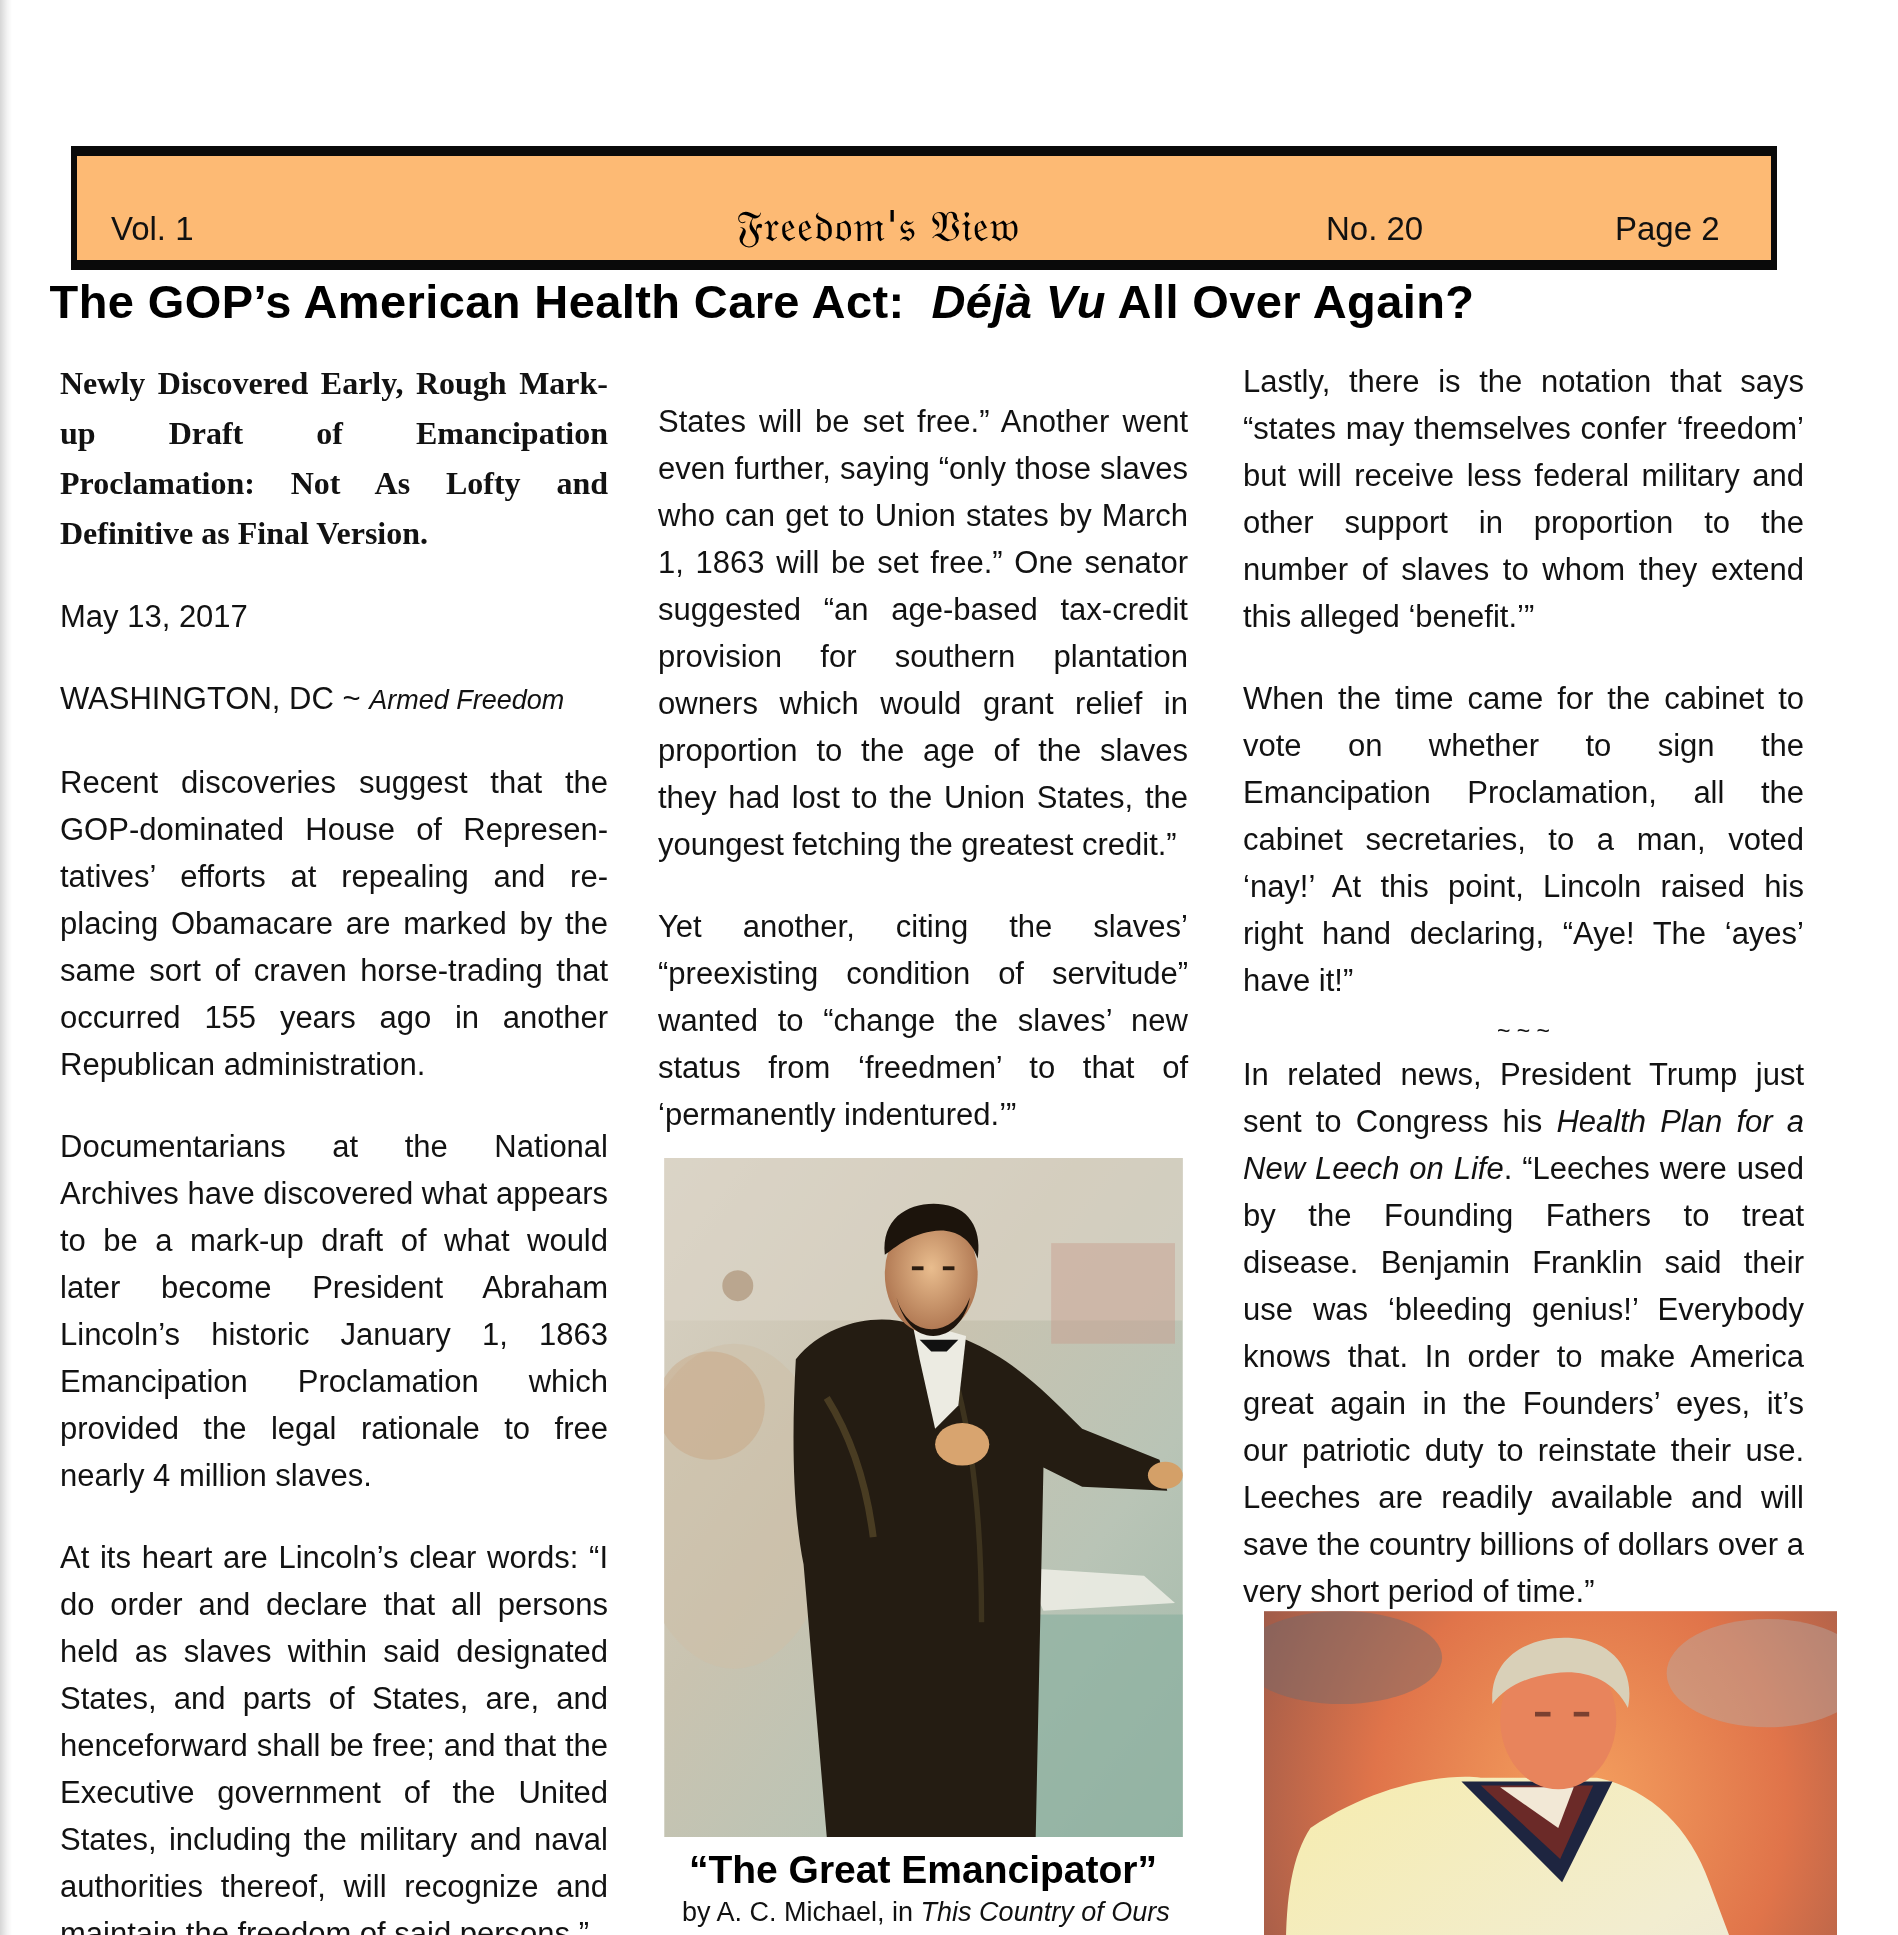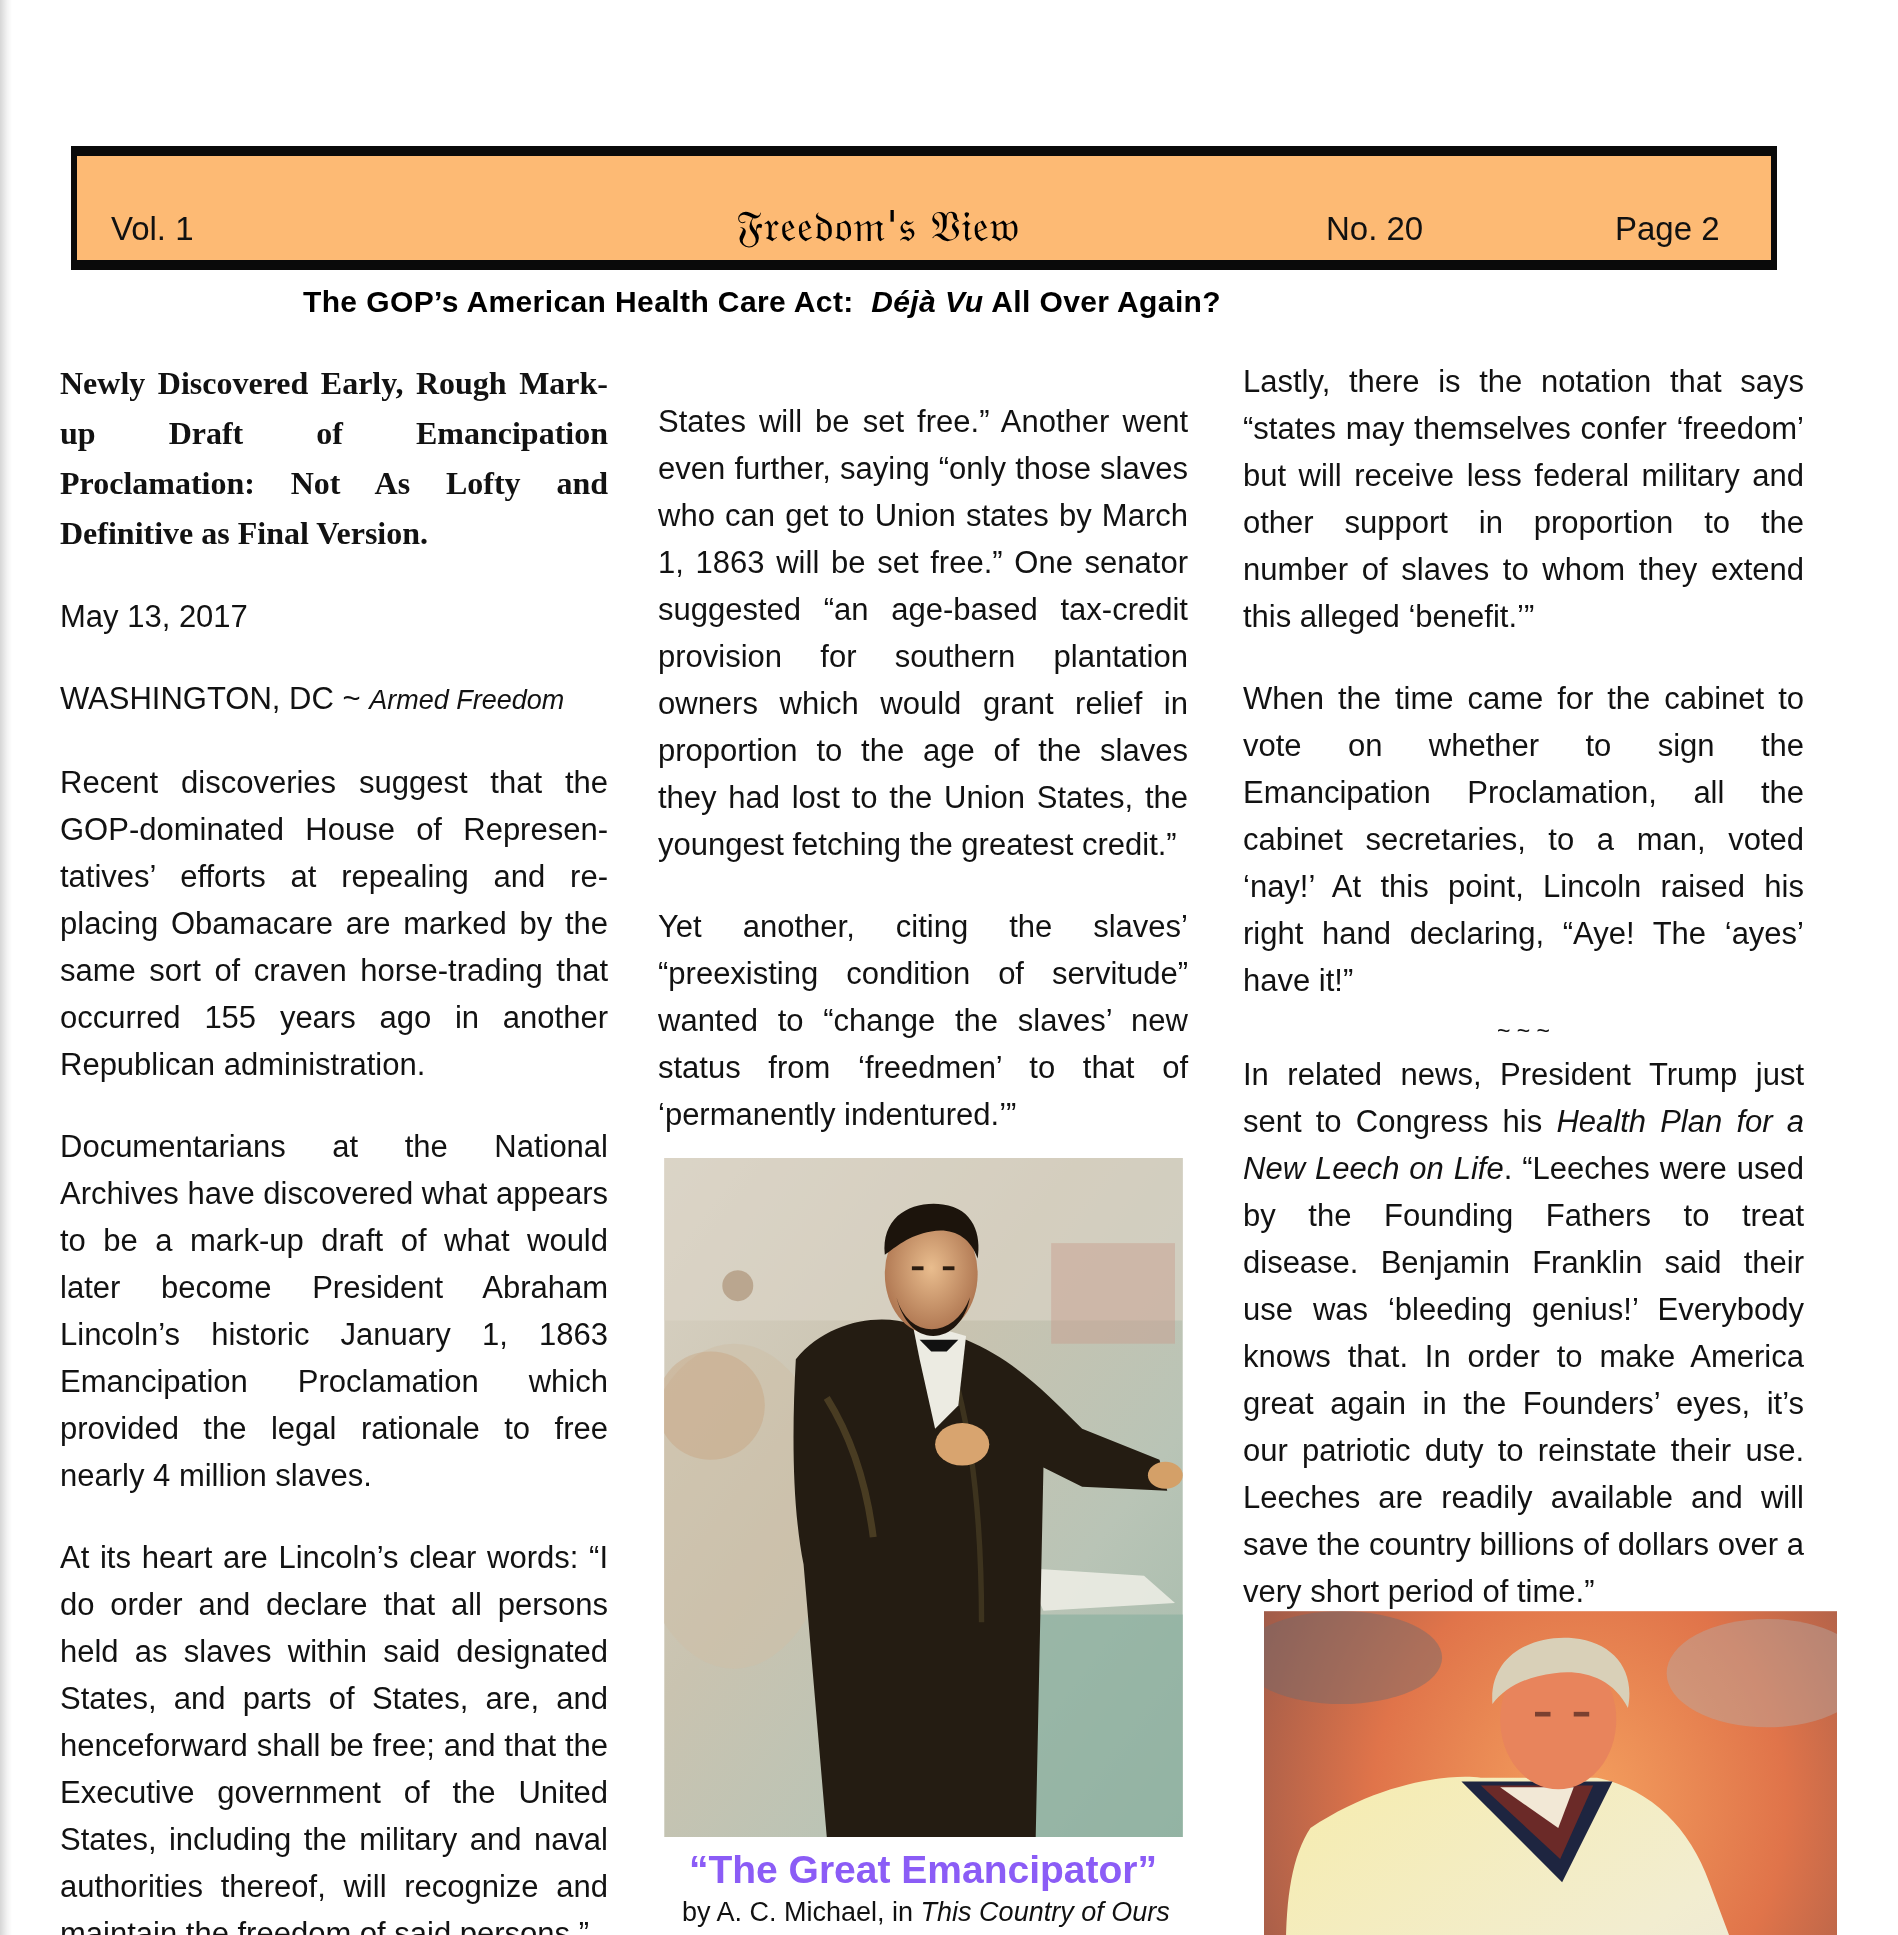--- a/index.html
+++ b/index.html
@@ -22,42 +22,42 @@
   .mh-page { left: 1538px; text-align: center; }
   .mh-title {
     position: absolute; left: 0; width: 100%; top: 45px; text-align: center;
     font-family: "DejaVu Serif", serif; font-size: 43px; line-height: 50px; color: #000;
     letter-spacing: 0.8px;
   }
   .mh-title span { position: relative; left: -46px; }
   .headline {
     position: absolute; left: 0; width: 1524px; top: 273px; text-align: center;
     font-family: "Liberation Sans", sans-serif; font-weight: bold;
-    font-size: 30px; line-height: 58px; color: #000;
+    font-size: 47px; line-height: 58px; color: #000;
     letter-spacing: 0.4px;
   }
   .headline .it { font-style: italic; }
   .col {
     position: absolute; top: 358px; font-size: 31px; line-height: 47px;
     text-align: justify; color: #121212;
   }
   .col1 { left: 60px; width: 548px; }
   .col2 { left: 658px; width: 530px; margin-top: 40px; }
   .col3 { left: 1243px; width: 561px; }
   .col p { margin: 0 0 35px 0; }
   .kicker { font-weight: bold; font-size: 32px; line-height: 50px; margin: 0; text-align: justify; font-family: Liberation Serif, serif; }
   .dateline { margin: 0; text-align: left; }
   .place { margin: 0; text-align: left; }
   .place .it { font-style: italic; font-size: 27px; }
   .it { font-style: italic; }
   .tilde { text-align: center; margin: -23px 0 3.9px 0 !important; font-size: 23px; line-height: 31px; }
   .figure { position: absolute; overflow: hidden; }
   .fig-lincoln { left: 664px; top: 1158px; width: 519px; height: 679px; }
   .fig-trump { left: 1264px; top: 1611px; width: 573px; height: 645px; }
-  .caption-title { position: absolute; font-weight: bold; font-size: 39px; line-height: 46px; text-align: center; color: #8b5cf6; }
+  .caption-title { position: absolute; font-weight: bold; font-size: 39px; line-height: 46px; text-align: center; color: #000000; }
   .caption-sub { position: absolute; font-size: 27px; line-height: 43px; text-align: center; color: #111; }
   .cap1-title { left: 658px; width: 530px; top: 1847px; }
   .cap1-sub { left: 658px; width: 530px; top: 1891px; text-align: left; padding-left: 24px; box-sizing: border-box; }
   svg { display: block; }
 </style>
 </head>
 <body>
 
 <div class="scan-edge"></div>
 

